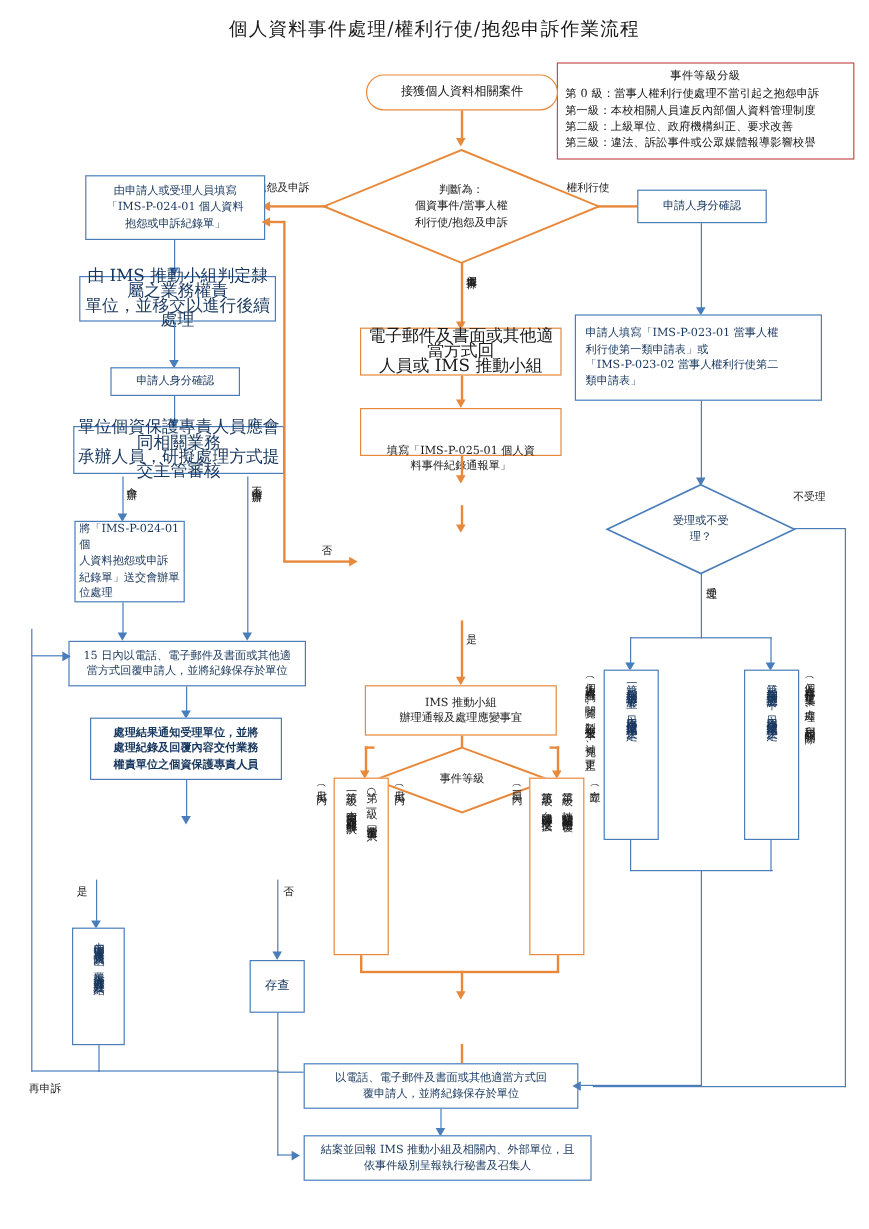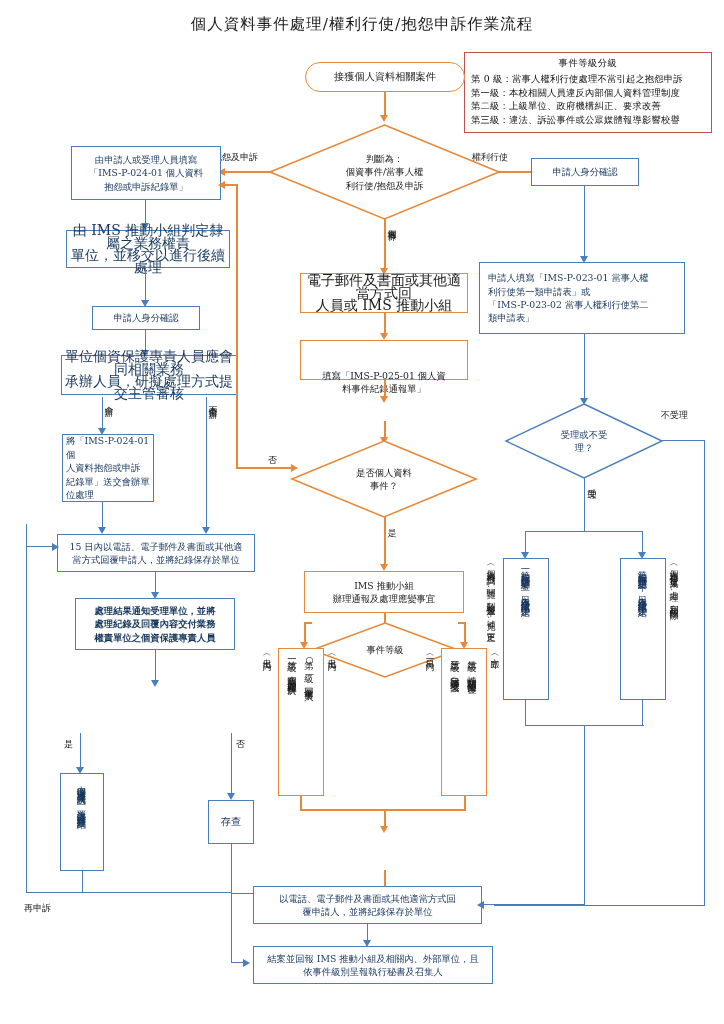--- a/index.html
+++ b/index.html
@@ -207,27 +207,20 @@
   <div class="node orange f9" style="left:300px;top:340px;width:168px;height:40px;">
     <span class="txt" style="white-space:pre-line;margin-top:44px;">填寫「IMS-P-025-01 個人資
 料事件紀錄通報單」</span>
   </div>
   <div class="ln o" style="left:384px;top:380px;width:1.6px;height:18px;"></div>
   <div class="ah down o" style="left:380px;top:396px;"></div>
 
   <div class="ln o" style="left:384px;top:421px;width:1.6px;height:18px;"></div>
   <div class="ah down o" style="left:380px;top:437px;"></div>
 
-  <div class="diamond orange-d" style="left:291px;top:440px;width:186px;height:78px;">
-    <svg width="186" height="78" viewBox="0 0 186 78">
-        <polygon points="93,1 185,39 93,77 1,39" fill="#fff" stroke="#e8883a" stroke-width="1.6"></polygon>
-      </svg>
-    <div class="dlabel f9" style="white-space:pre-line;">是否個人資料
-事件？</div>
-  </div>
 
   <div class="ln o" style="left:384px;top:517px;width:1.6px;height:49px;"></div>
   <div class="ah down o" style="left:380px;top:564px;"></div>
   <div class="elab v" style="left:386px;top:521px;">是</div>
 
   <div class="node orange f9" style="left:304px;top:571px;width:160px;height:42px;">
     <span class="txt" style="white-space:pre-line;">IMS 推動小組
 辦理通報及處理應變事宜</span>
   </div>
   <div class="ln o" style="left:384px;top:613px;width:1.6px;height:12px;"></div>

